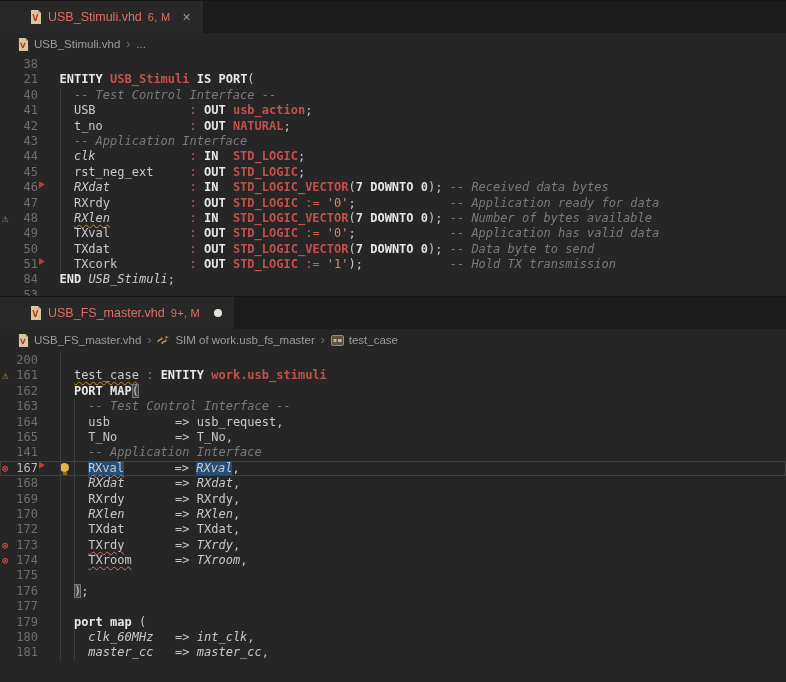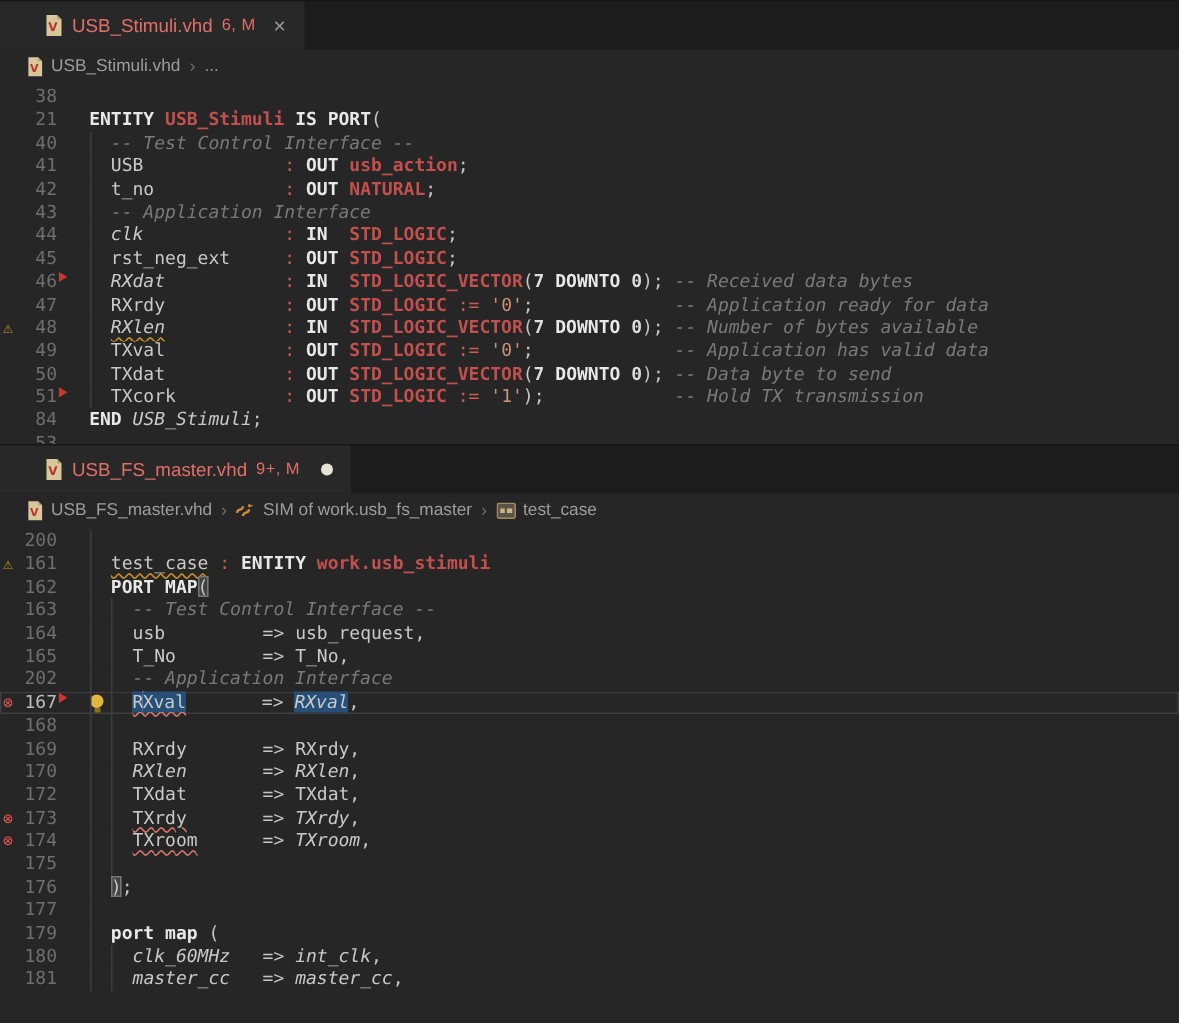--- a/index.html
+++ b/index.html
@@ -149,23 +149,23 @@
     </span>
     <span>test_case</span>
   </div>
   <div class="code" style="height:331px;padding-top:2px" id="code1">
       <div class="line"><span class="lnum">200</span><div class="guide" style="left: 59.5px;"></div><span class="codetext"></span></div>
       <div class="line"><span class="gicon warn">⚠</span><span class="lnum">161</span><div class="guide" style="left: 59.5px;"></div><span class="codetext"><span class="t-tx">    </span><span class="t-id sqw">test_case</span><span class="t-tx"> </span><span class="t-op">:</span><span class="t-tx"> </span><span class="t-kw">ENTITY</span><span class="t-tx"> </span><span class="t-typ">work.usb_stimuli</span></span></div>
       <div class="line"><span class="lnum">162</span><div class="guide" style="left: 59.5px;"></div><span class="codetext"><span class="t-tx">    </span><span class="t-kw">PORT</span><span class="t-tx"> </span><span class="t-kw">MAP</span><span class="t-pn bx">(</span></span></div>
       <div class="line"><span class="lnum">163</span><div class="guide" style="left: 59.5px;"></div><div class="guide" style="left: 74px;"></div><span class="codetext"><span class="t-tx">      </span><span class="t-cm">-- Test Control Interface --</span></span></div>
       <div class="line"><span class="lnum">164</span><div class="guide" style="left: 59.5px;"></div><div class="guide" style="left: 74px;"></div><span class="codetext"><span class="t-tx">      </span><span class="t-id">usb</span><span class="t-tx">         </span><span class="t-pn">=&gt;</span><span class="t-tx"> </span><span class="t-id">usb_request</span><span class="t-pn">,</span></span></div>
       <div class="line"><span class="lnum">165</span><div class="guide" style="left: 59.5px;"></div><div class="guide" style="left: 74px;"></div><span class="codetext"><span class="t-tx">      </span><span class="t-id">T_No</span><span class="t-tx">        </span><span class="t-pn">=&gt;</span><span class="t-tx"> </span><span class="t-id">T_No</span><span class="t-pn">,</span></span></div>
-      <div class="line"><span class="lnum">202</span><div class="guide" style="left: 59.5px;"></div><div class="guide" style="left: 74px;"></div><span class="codetext"><span class="t-tx">      </span><span class="t-cm">-- Application Interface</span></span></div>
+      <div class="line"><span class="lnum">141</span><div class="guide" style="left: 59.5px;"></div><div class="guide" style="left: 74px;"></div><span class="codetext"><span class="t-tx">      </span><span class="t-cm">-- Application Interface</span></span></div>
       <div class="line current"><span class="gicon err">⊗</span><span class="pennant"></span><span class="bulb"></span><span class="lnum">167</span><div class="guide" style="left: 59.5px;"></div><div class="guide" style="left: 74px;"></div><span class="codetext"><span class="t-tx">      </span><span class="t-id hl sqe">R</span><span class="caret"></span><span class="t-id hl sqe">Xval</span><span class="t-tx">       </span><span class="t-pn">=&gt;</span><span class="t-tx"> </span><span class="t-it hl">RXval</span><span class="t-pn">,</span></span></div>
-      <div class="line"><span class="lnum">168</span><div class="guide" style="left: 59.5px;"></div><div class="guide" style="left: 74px;"></div></div>
+      <div class="line"><span class="lnum">168</span><div class="guide" style="left: 59.5px;"></div><div class="guide" style="left: 74px;"></div><span class="codetext"><span class="t-tx">      </span><span class="t-it">RXdat</span><span class="t-tx">       </span><span class="t-pn">=&gt;</span><span class="t-tx"> </span><span class="t-it">RXdat</span><span class="t-pn">,</span></span></div>
       <div class="line"><span class="lnum">169</span><div class="guide" style="left: 59.5px;"></div><div class="guide" style="left: 74px;"></div><span class="codetext"><span class="t-tx">      </span><span class="t-id">RXrdy</span><span class="t-tx">       </span><span class="t-pn">=&gt;</span><span class="t-tx"> </span><span class="t-id">RXrdy</span><span class="t-pn">,</span></span></div>
       <div class="line"><span class="lnum">170</span><div class="guide" style="left: 59.5px;"></div><div class="guide" style="left: 74px;"></div><span class="codetext"><span class="t-tx">      </span><span class="t-it">RXlen</span><span class="t-tx">       </span><span class="t-pn">=&gt;</span><span class="t-tx"> </span><span class="t-it">RXlen</span><span class="t-pn">,</span></span></div>
       <div class="line"><span class="lnum">172</span><div class="guide" style="left: 59.5px;"></div><div class="guide" style="left: 74px;"></div><span class="codetext"><span class="t-tx">      </span><span class="t-id">TXdat</span><span class="t-tx">       </span><span class="t-pn">=&gt;</span><span class="t-tx"> </span><span class="t-id">TXdat</span><span class="t-pn">,</span></span></div>
       <div class="line"><span class="gicon err">⊗</span><span class="lnum">173</span><div class="guide" style="left: 59.5px;"></div><div class="guide" style="left: 74px;"></div><span class="codetext"><span class="t-tx">      </span><span class="t-id sqe">TXrdy</span><span class="t-tx">       </span><span class="t-pn">=&gt;</span><span class="t-tx"> </span><span class="t-it">TXrdy</span><span class="t-pn">,</span></span></div>
       <div class="line"><span class="gicon err">⊗</span><span class="lnum">174</span><div class="guide" style="left: 59.5px;"></div><div class="guide" style="left: 74px;"></div><span class="codetext"><span class="t-tx">      </span><span class="t-id sqe">TXroom</span><span class="t-tx">      </span><span class="t-pn">=&gt;</span><span class="t-tx"> </span><span class="t-it">TXroom</span><span class="t-pn">,</span></span></div>
       <div class="line"><span class="lnum">175</span><div class="guide" style="left: 59.5px;"></div><div class="guide" style="left: 74px;"></div></div>
       <div class="line"><span class="lnum">176</span><div class="guide" style="left: 59.5px;"></div><span class="codetext"><span class="t-tx">    </span><span class="t-pn bx">)</span><span class="t-pn">;</span></span></div>
       <div class="line"><span class="lnum">177</span><div class="guide" style="left: 59.5px;"></div><span class="codetext"></span></div>
       <div class="line"><span class="lnum">179</span><div class="guide" style="left: 59.5px;"></div><span class="codetext"><span class="t-tx">    </span><span class="t-kw">port</span><span class="t-tx"> </span><span class="t-kw">map</span><span class="t-tx"> </span><span class="t-pn">(</span></span></div>
       <div class="line"><span class="lnum">180</span><div class="guide" style="left: 59.5px;"></div><div class="guide" style="left: 74px;"></div><span class="codetext"><span class="t-tx">      </span><span class="t-it">clk_60MHz</span><span class="t-tx">   </span><span class="t-pn">=&gt;</span><span class="t-tx"> </span><span class="t-it">int_clk</span><span class="t-pn">,</span></span></div>

